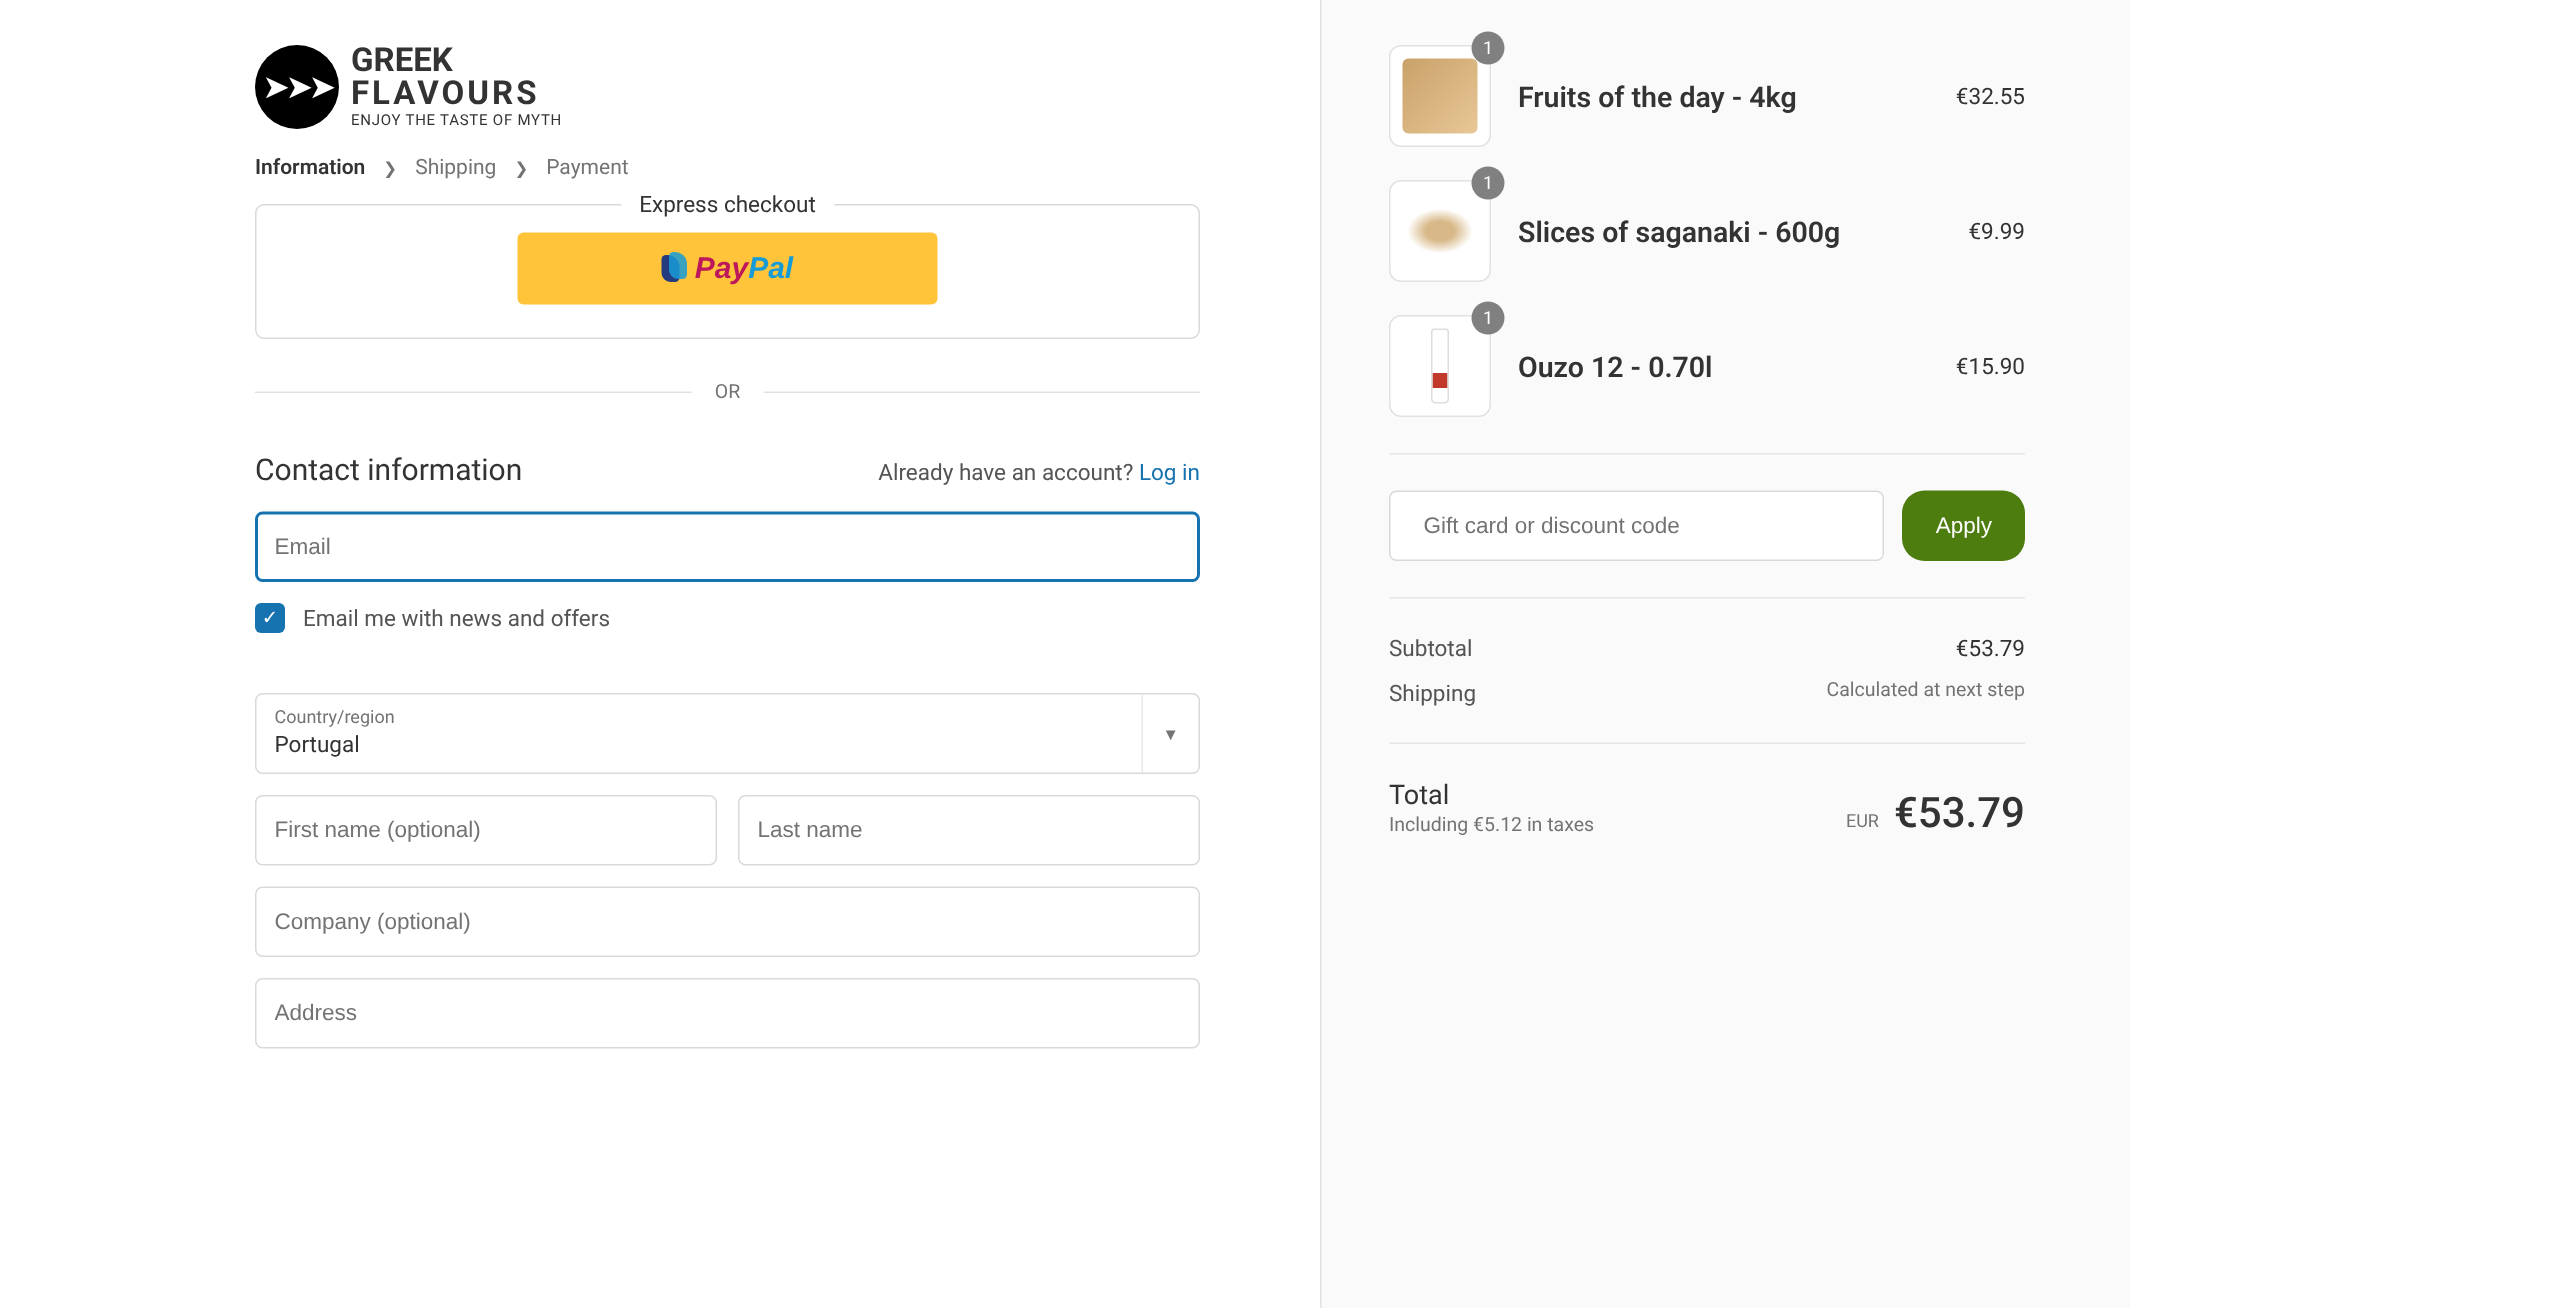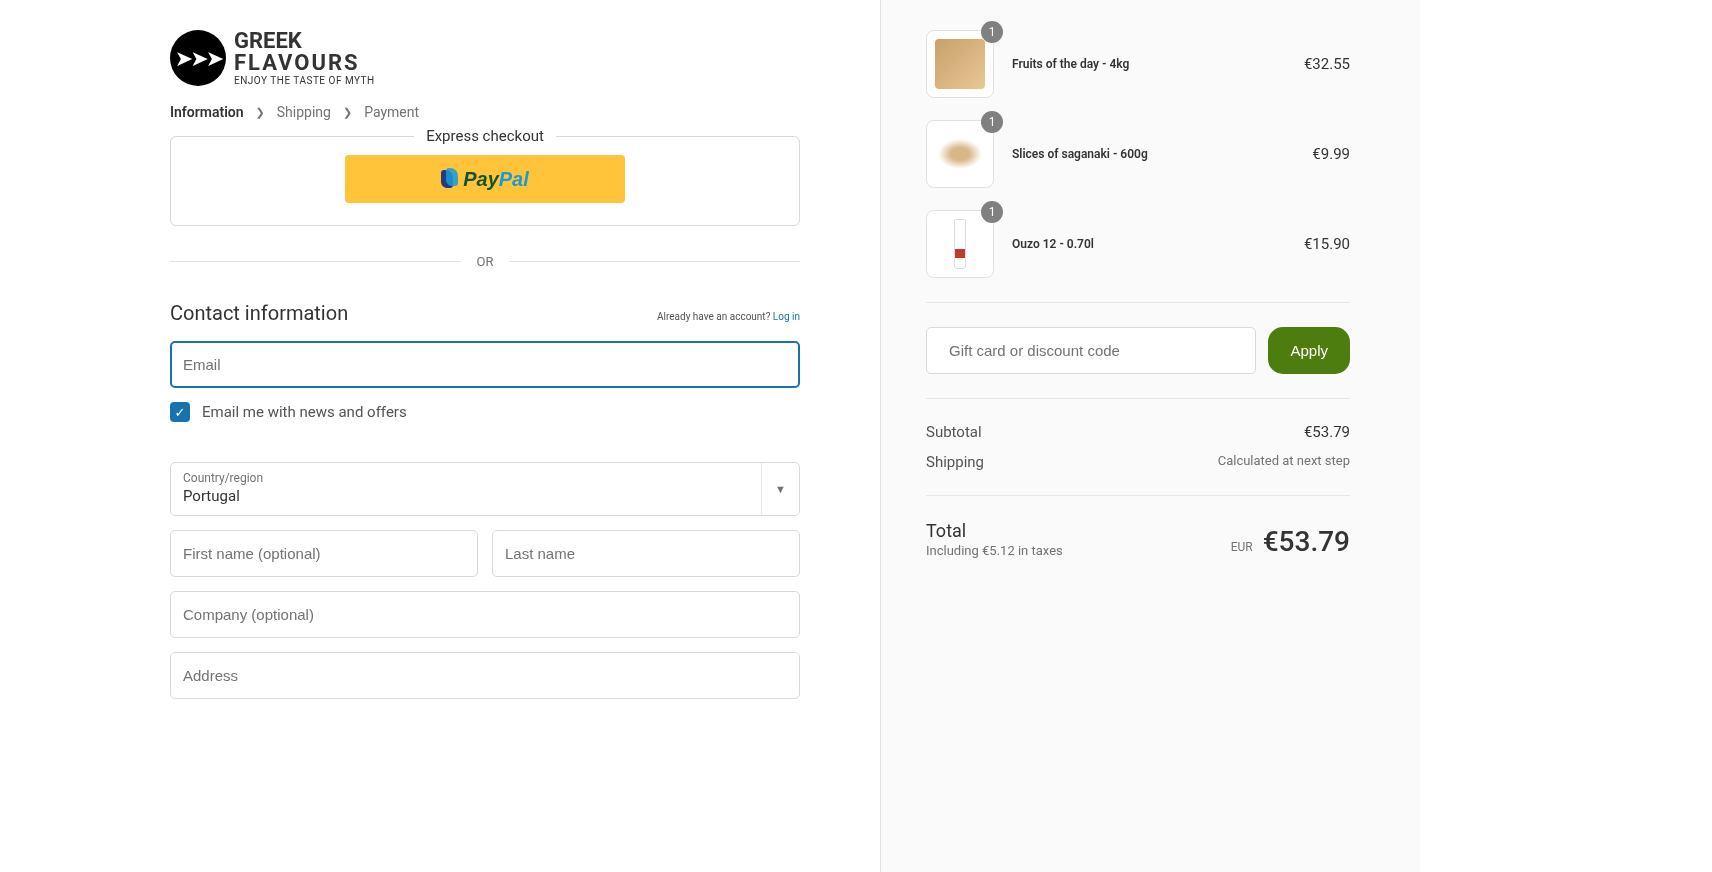--- a/index.html
+++ b/index.html
@@ -81,21 +81,21 @@
   background: #ffc439;
   border: none;
   border-radius: 4px;
   height: 48px;
   width: 280px;
   cursor: pointer;
   font-size: 20px;
   font-weight: 700;
   font-style: italic;
 }
-.pp-pay { color: #14532d; }
+.pp-pay { color: #be185d; }
 .pp-pal { color: #179bd7; }
 .pp-icon {
   width: 20px; height: 22px; margin-right: 2px;
   display: inline-block;
   position: relative;
 }
 .pp-icon::before, .pp-icon::after {
   content: "";
   position: absolute;
   width: 12px; height: 18px;
@@ -114,21 +114,21 @@
 }
 .or-row hr { flex: 1; border: none; border-top: 1px solid #e1e1e1; }
 
 .section-row {
   display: flex;
   justify-content: space-between;
   align-items: baseline;
   margin-bottom: 16px;
 }
 .section-title { font-size: 20px; font-weight: 400; color: #333; }
-.login-prompt { font-size: 10px; color: #545454; text-align: center; }
+.login-prompt { font-size: 15px; color: #545454; text-align: center; }
 .login-link { color: #1773b0; text-decoration: none; }
 
 .field {
   width: 100%;
   border: 1px solid #d9d9d9;
   border-radius: 5px;
   padding: 14px 12px;
   font-size: 15px;
   color: #333;
   background: #fff;
@@ -204,21 +204,21 @@
   width: 22px; height: 22px;
   border-radius: 50%;
   background: #808080;
   color: #fff;
   font-size: 12px;
   display: flex;
   align-items: center;
   justify-content: center;
 }
 .thumb-inner { width: 50px; height: 50px; border-radius: 4px; }
-.item-name { flex: 1; font-size: 12px; font-weight: 600; color: #333; }
+.item-name { flex: 1; font-size: 19px; font-weight: 600; color: #333; }
 .item-price { font-size: 15px; font-weight: 400; color: #333; }
 .side-hr { border: none; border-top: 1px solid #e6e6e6; margin: 24px 0; }
 
 .discount-row { display: flex; gap: 12px; }
 .discount-row .field { flex: 1; padding-left: 22px; }
 .apply-btn {
   background: #4d7c0f;
   color: #fff;
   border: none;
   border-radius: 15px;

